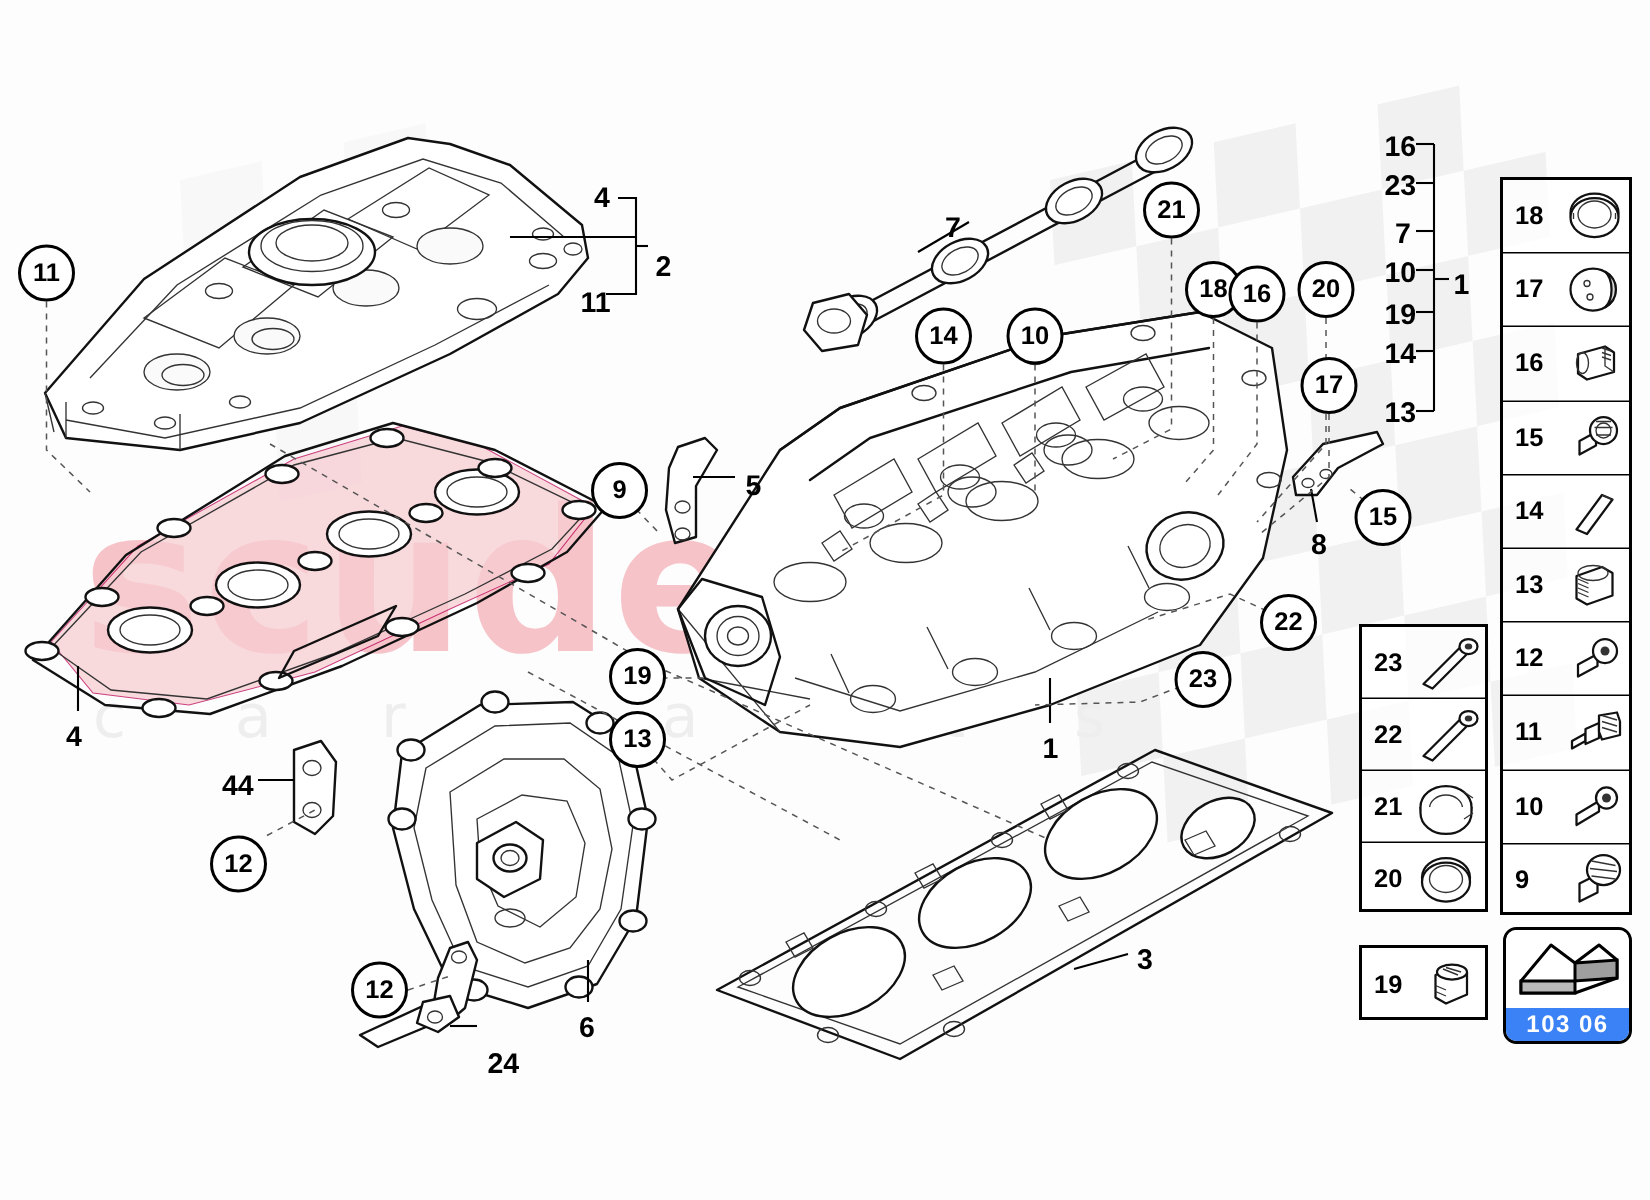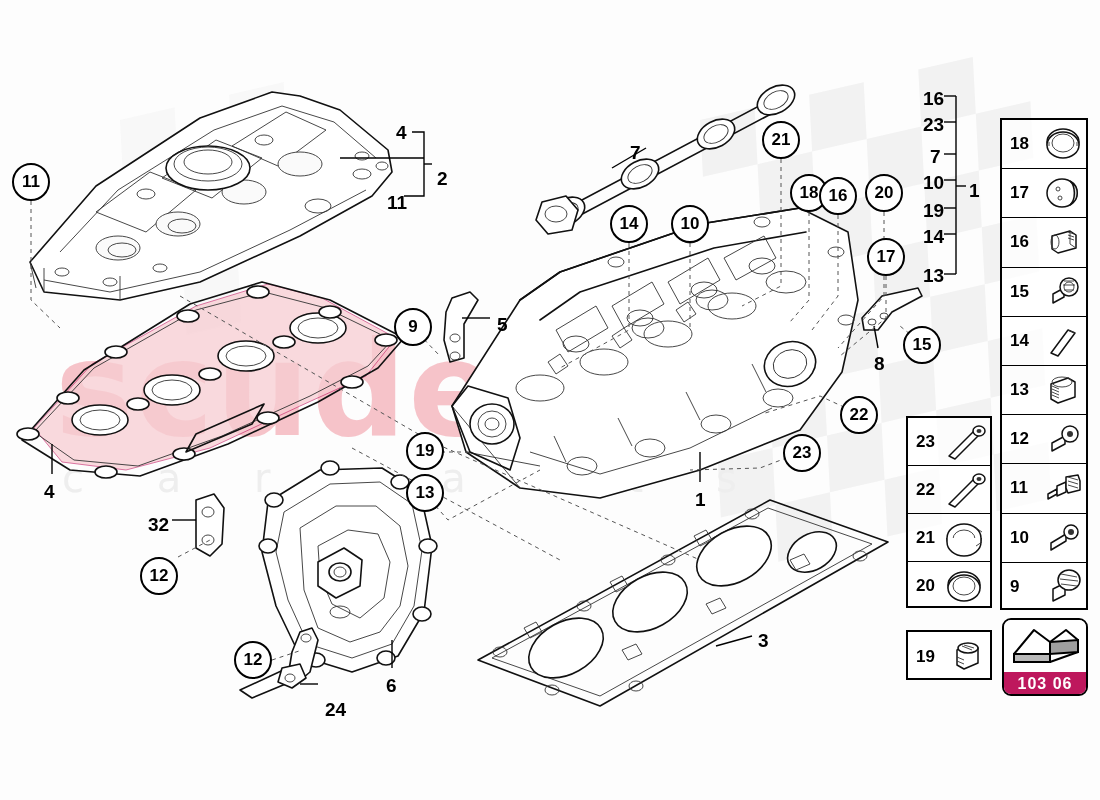--- a/index.html
+++ b/index.html
@@ -116,21 +116,21 @@
     border:2px solid #000;
     border-radius:9px;
     background:#fff;
     overflow:hidden;
     box-sizing:border-box;
     z-index:26;
   }
   .badge-art{height:52px;width:100%;position:relative;background:#fff;}
   .badge-label{
     height:24px;width:100%;
-    background:#be185d;color:#fff;
+    background:#3b82f6;color:#fff;
     font-size:16px;font-weight:bold;
     display:flex;align-items:center;justify-content:center;
     letter-spacing:1px;
     font-family:"Liberation Sans", sans-serif;
   }
 </style>
 </head>
 <body>
 
 <div id="stage">
@@ -479,21 +479,21 @@
       <div class="bub" style="left: 903px; top: 326px;">15</div>
       <div class="bub" style="left: 840px; top: 396px;">22</div>
       <div class="bub" style="left: 783px; top: 434px;">23</div>
     </div>
 
   <div id="lnums">
       <div class="lnum" style="left: 396px; top: 122px;">4</div>
       <div class="lnum" style="left: 437px; top: 168px;">2</div>
       <div class="lnum" style="left: 387px; top: 192px;">11</div>
       <div class="lnum" style="left: 44px; top: 481px;">4</div>
-      <div class="lnum" style="left: 148px; top: 514px;">32</div>
+      <div class="lnum" style="left: 148px; top: 514px;">44</div>
       <div class="lnum" style="left: 325px; top: 679px; margin-top: 20px;">24</div>
       <div class="lnum" style="left: 386px; top: 675px;">6</div>
       <div class="lnum" style="left: 497px; top: 314px;">5</div>
       <div class="lnum" style="left: 630px; top: 142px;">7</div>
       <div class="lnum" style="left: 874px; top: 353px;">8</div>
       <div class="lnum" style="left: 695px; top: 489px;">1</div>
       <div class="lnum" style="left: 758px; top: 630px;">3</div>
       <div class="lnum" style="left: 923px; top: 88px;">16</div>
       <div class="lnum" style="left: 923px; top: 114px;">23</div>
       <div class="lnum" style="left: 930px; top: 146px;">7</div>

